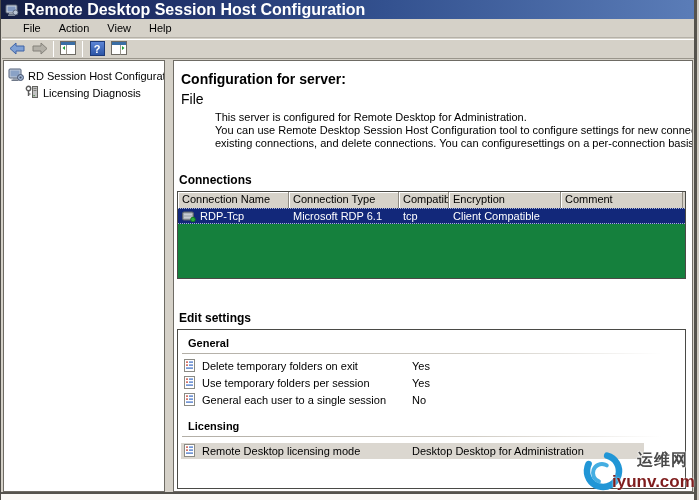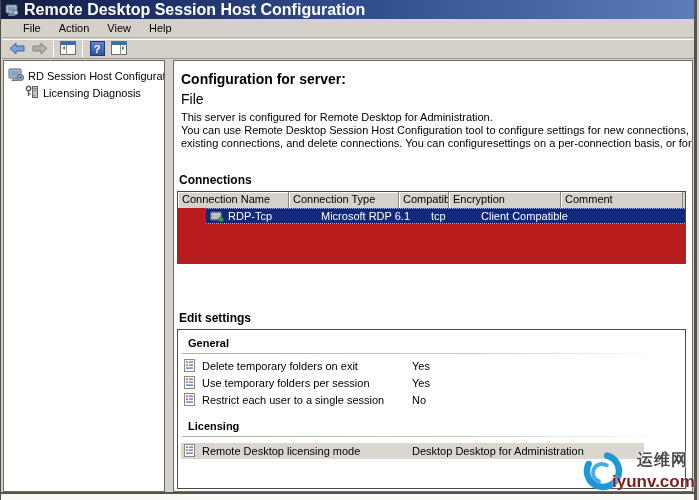--- a/index.html
+++ b/index.html
@@ -57,36 +57,36 @@
 
   .details-pane {
     position:absolute; left:172px; top:60px; width:520px; height:432px;
     background:#fff; border:1px solid #6e6b64; overflow:hidden;
   }
 
   
   .cfg-heading { position:absolute; left:7px; top:10px; font-size:14px; font-weight:bold; white-space:nowrap; }
   .server-name  { position:absolute; left:7px; top:30px; font-size:14px; white-space:nowrap; }
   .desc { position:absolute; left:7px; top:50px; width:513px; line-height:13px; }
-  .desc div { white-space:nowrap; overflow:hidden; }
+  .desc div { white-space:nowrap; overflow:hidden;margin-left:34px; }
 
   .sec-heading { position:absolute; font-size:12px; font-weight:bold; white-space:nowrap; }
 
   
   .conn-table {
-    position:absolute; left:3px; top:130px; width:509px; height:73px;
-    border:1px solid #4a4a46; background:#b91c1c;
+    position:absolute; left:3px; top:130px; width:509px; height:88px;
+    border:1px solid #4a4a46; background:#15803d;
   }
   .conn-header { display:flex; height:16px; background:#d6d2c9; }
   .conn-header .hc {
     border-right:1px solid #8f8b82; box-shadow:inset 1px 1px 0 #fff;
     padding:1px 3px 0 4px; white-space:nowrap; overflow:hidden; flex:0 0 auto;
   }
   .conn-row { display:flex; height:16px; background:#12287a; color:#fff; align-items:center;
-    border-top:1px dotted #aab4d6; border-bottom:1px dotted #aab4d6;margin-left:28px; }
+    border-top:1px dotted #aab4d6; border-bottom:1px dotted #aab4d6; }
   .conn-row .rc { padding:0 3px 0 4px; white-space:nowrap; overflow:hidden; flex:0 0 auto; display:flex; align-items:center; }
   .w-name{width:111px;} .w-type{width:110px;} .w-transport{width:50px;} .w-enc{width:112px;} .w-comment{width:122px;}
 
   
   .edit-box {
     position:absolute; left:3px; top:268px; width:509px; height:160px;
     border:1px solid #4a4a46; background:#fff;padding-left:32px;
   }
   .group-label { position:absolute; left:10px; font-weight:bold; white-space:nowrap; }
   .group-divider { position:absolute; left:4px; width:480px; height:1px;
@@ -283,21 +283,21 @@
       <span class="s-icon">
         <svg width="11" height="13" viewBox="0 0 11 13">
           <rect x="0.5" y="0.5" width="10" height="12" fill="#fff" stroke="#8a8a84"></rect>
           <rect x="2" y="2.5" width="2" height="1.2" fill="#c03a2a"></rect>
           <rect x="5" y="2.5" width="4" height="1.2" fill="#3a6bc4"></rect>
           <rect x="2" y="5.5" width="2" height="1.2" fill="#c03a2a"></rect>
           <rect x="5" y="5.5" width="4" height="1.2" fill="#3a6bc4"></rect>
           <rect x="2" y="8.5" width="7" height="1.2" fill="#3a6bc4"></rect>
         </svg>
       </span>
-      <span class="setting-label">Restrict each user to a single session</span>
+      <span class="setting-label">General each user to a single session</span>
       <span class="setting-value">No</span>
     </div>
 
     <div class="group-label" style="top:90px;">Licensing</div>
     <div class="group-divider" style="top:106px;"></div>
 
     <div class="setting-row hl" style="top:113px;">
       <span class="s-icon">
         <svg width="11" height="13" viewBox="0 0 11 13">
           <rect x="0.5" y="0.5" width="10" height="12" fill="#fff" stroke="#8a8a84"></rect>

